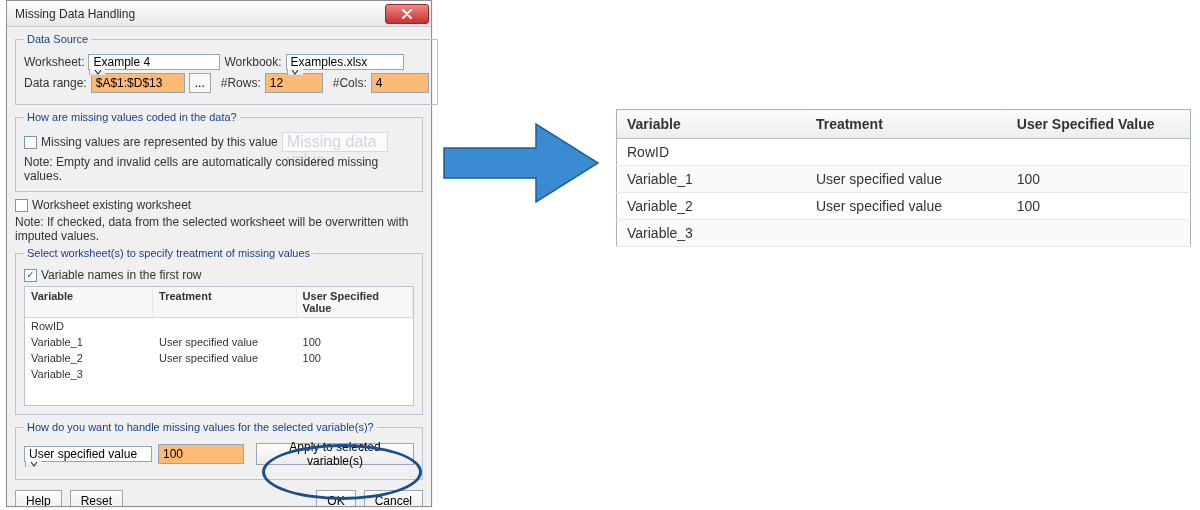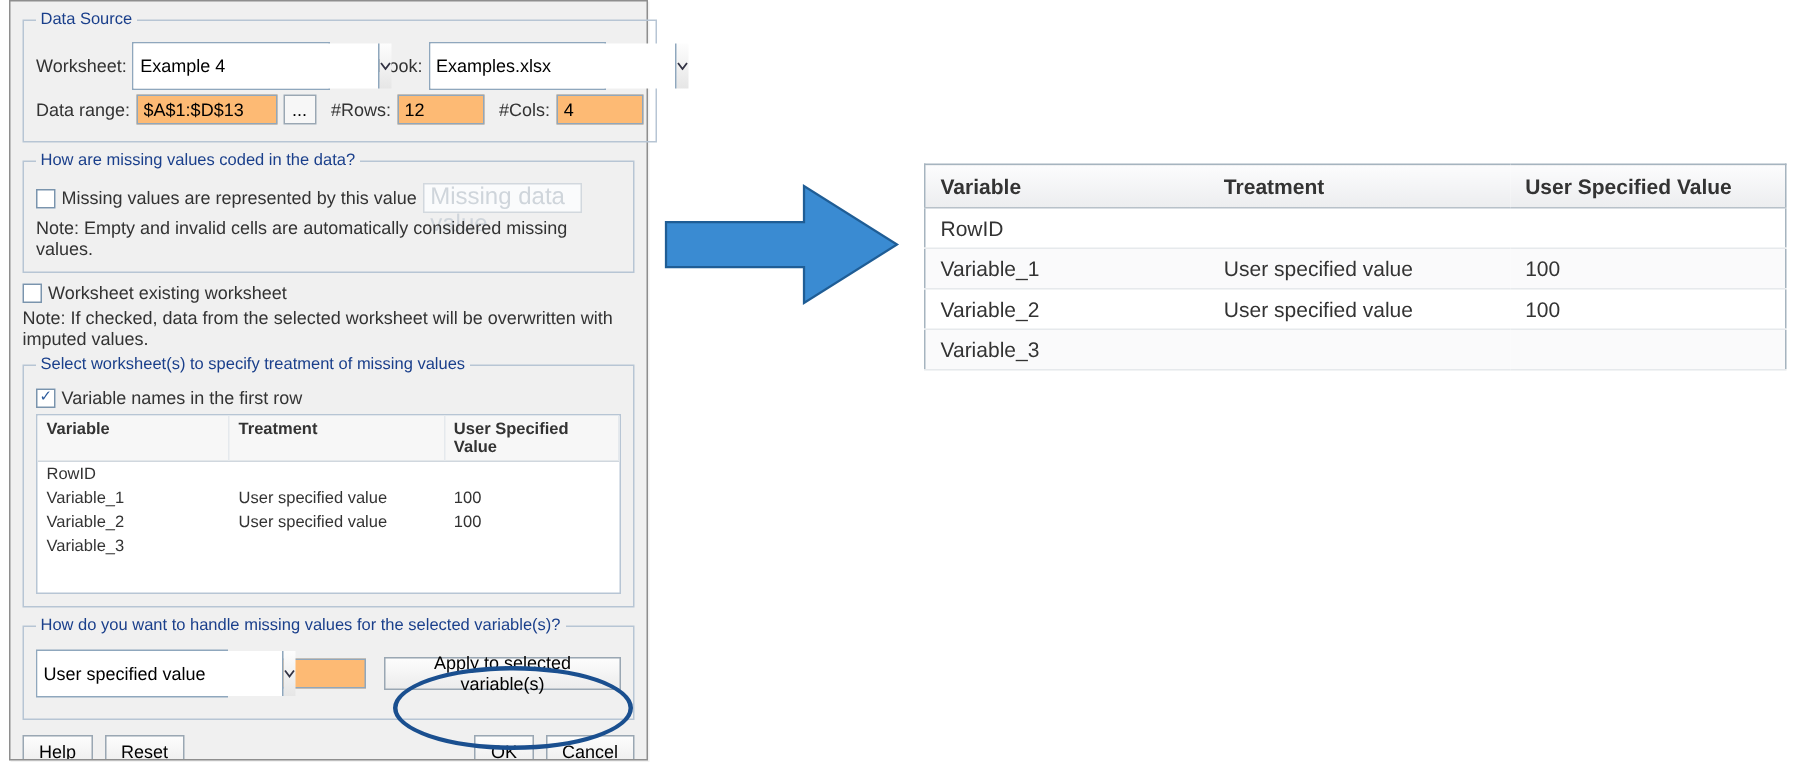--- a/index.html
+++ b/index.html
@@ -62,21 +62,21 @@
 
   input[type="text"], select.txt-like {
     height: 20px;
     border: 1px solid #8fa7bd;
     background: #fdba74;
     font-size: 12px;
     padding: 0 4px;
   }
   .combo {
     position: relative; display: inline-flex; align-items: stretch;
-    border: 1px solid #8fa7bd; background: #fff; height: 32px;
+    border: 1px solid #8fa7bd; background: #fff; height: 16px; flex-direction: column;
   }
   .combo input {
     border: none; height: 100%; padding: 0 4px; font-size: 12px; outline: none;
   }
   .combo .arrow {
     width: 16px; border-left: 1px solid #8fa7bd;
     display: flex; align-items: center; justify-content: center;
     background: linear-gradient(#fdfdfd,#e6e6e6);
     cursor: pointer;
   }
@@ -202,20 +202,28 @@
     border-bottom: 1px solid #e6e9ec;
   }
   .result-table tr:nth-child(even) td { background: #fafafb; }
   .result-table th:nth-child(1), .result-table td:nth-child(1) { width: 33%; }
   .result-table th:nth-child(2), .result-table td:nth-child(2) { width: 35%; }
 </style>
 </head>
 <body>
 
 <div class="dialog">
+  <div class="titlebar">
+    <span class="title">Missing Data Handling</span>
+    <div class="close-btn">
+      <svg width="12" height="10" viewBox="0 0 12 10">
+        <path d="M2 1 L10 9 M10 1 L2 9" stroke="#fff" stroke-width="2" stroke-linecap="round"></path>
+      </svg>
+    </div>
+  </div>
 
   <div class="dialog-body">
 
     <fieldset>
       <legend>Data Source</legend>
       <div class="row">
         <span class="lbl">Worksheet:</span>
         <div class="combo" style="width:132px;">
           <input value="Example 4" style="">
           <div class="arrow">

